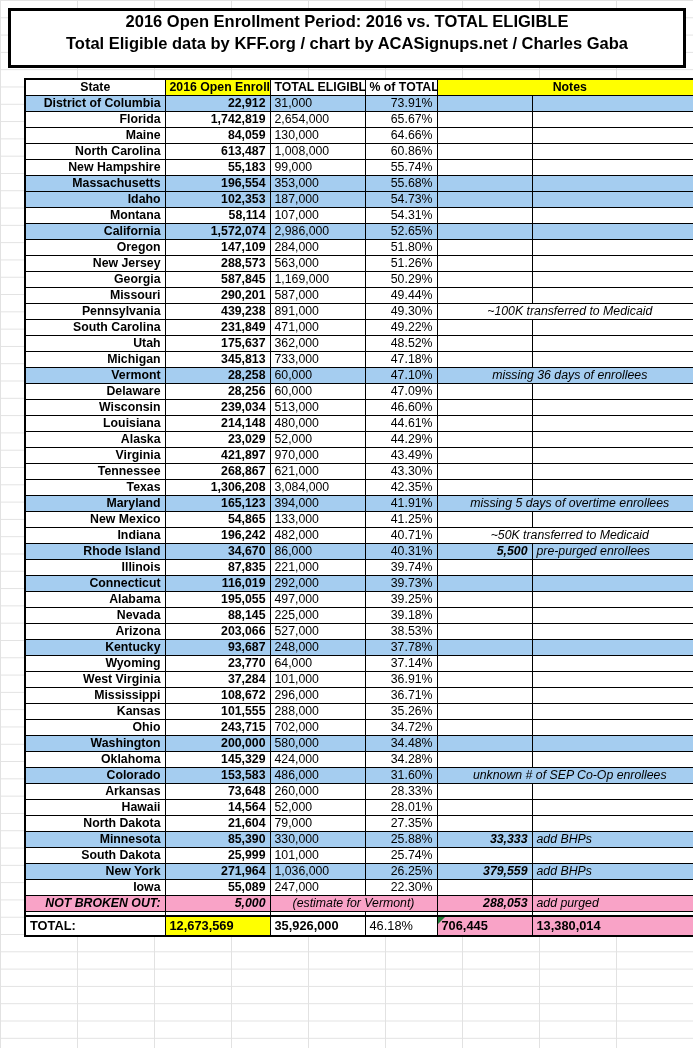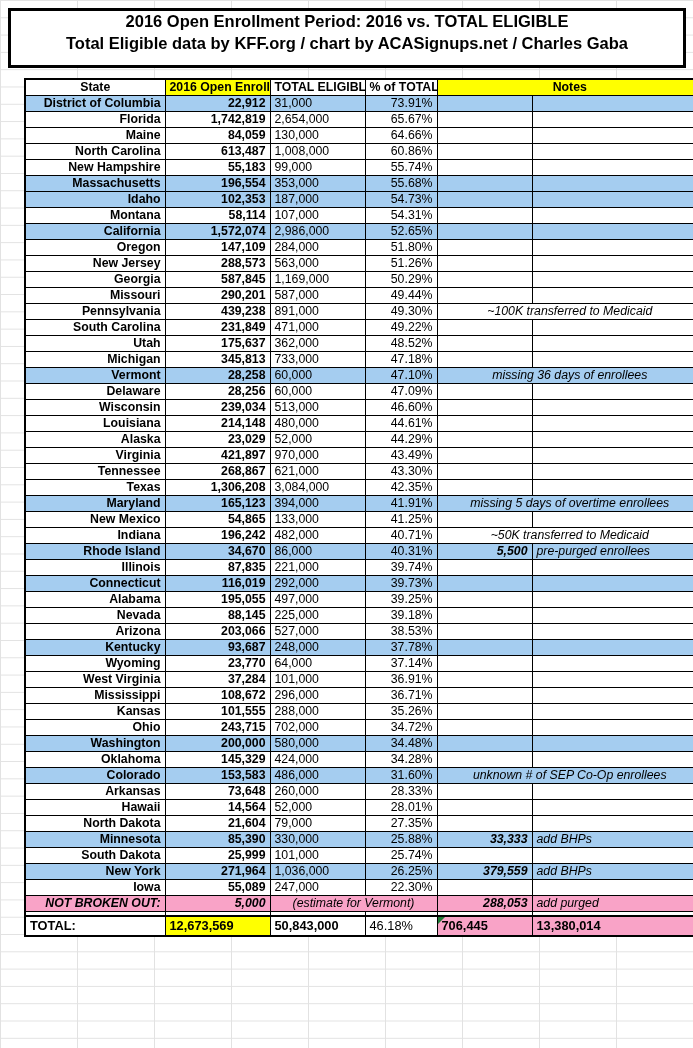--- a/index.html
+++ b/index.html
@@ -511,21 +511,21 @@
         <td></td>
           <td></td>
           <td></td>
           <td></td>
           <td></td>
           <td></td>
       </tr>
       <tr class="total-row">
         <td>TOTAL:</td>
         <td class="t-enroll">12,673,569</td>
-        <td>50,843,000</td>
+        <td>35,926,000</td>
         <td class="t-pct">46.18%</td>
         <td class="t-notes"><span class="flag-triangle"></span><span>706,445</span></td>
         <td class="t-grand">13,380,014</td>
       </tr>
     </tbody>
   </table>
 
 </div>
 
 </body></html>

